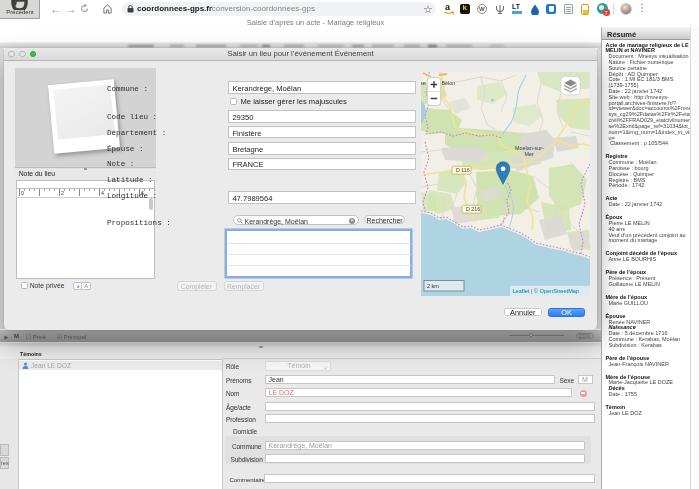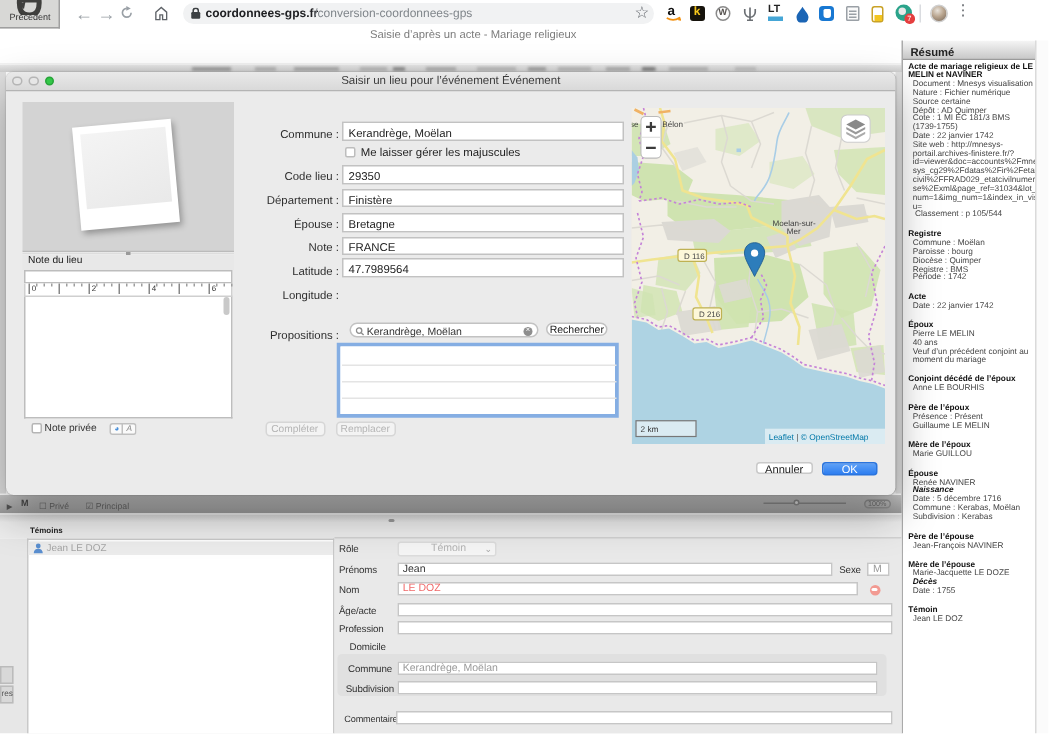--- a/index.html
+++ b/index.html
@@ -32,21 +32,21 @@
 #botarea{position:absolute;left:0;top:359px;width:601px;height:130px;background:#e7e7e7;}
 #witlist{position:absolute;left:18px;top:359px;width:205px;height:130px;background:#fff;border:1px solid #c9c9c9;border-bottom:none;}
 #formarea{position:absolute;left:223px;top:358px;width:378px;height:131px;background:#e9e9e9;border-top:1px solid #d2d2d2;}
 .flabel{position:absolute;font-size:6.5px;letter-spacing:-.1px;color:#333;}
 .finput{position:absolute;background:#fff;border:1px solid #c6c6c6;font-size:7px;color:#333;line-height:8px;padding:0 0 0 3px;}
 
 #dialog{position:absolute;left:4px;top:48px;width:593px;height:281.5px;background:#ebebeb;border-radius:5px;box-shadow:0 12px 28px rgba(0,0,0,.35),0 0 1px rgba(0,0,0,.4);}
 #dtitle{position:absolute;left:0;top:0;width:593px;height:12.5px;background:linear-gradient(#e9e9e9,#d9d9d9);border-bottom:1px solid #b4b4b4;border-radius:5px 5px 0 0;}
 #dtitle .t{position:absolute;left:0;top:1px;width:593px;text-align:center;font-size:7.7px;color:#3c3c3c;}
 .tl{position:absolute;top:3px;width:6.4px;height:6.4px;border-radius:50%;}
-.dlabel{position:absolute;font-size:7.6px;color:#2e2e2e;text-align:right;}
+.dlabel{position:absolute;font-size:7.6px;color:#2e2e2e;text-align:left;font-family:Liberation Mono, monospace;}
 .dinput{position:absolute;left:224.4px;width:187.5px;height:12.6px;background:#fff;border:1px solid #c2c2c2;font-size:7.6px;color:#1c1c1c;padding:1.8px 0 0 3px;}
 
 #photopanel{position:absolute;left:10.7px;top:19.7px;width:141.5px;height:99.5px;background:#d3d3d3;}
 #polaroid{position:absolute;left:36px;top:14px;width:66px;height:69px;background:#fff;transform:rotate(-5.2deg);box-shadow:1.5px 2.5px 4px rgba(0,0,0,.3);}
 #polaroid .inner{position:absolute;left:4.5px;top:5px;width:57px;height:50px;background:linear-gradient(160deg,#f4f4f4,#e9e9e9);}
 #noteshdr{position:absolute;left:10.7px;top:121.5px;width:141.5px;height:10px;background:#e8e8e8;font-size:6.8px;color:#222;padding-left:4px;}
 #notefield{position:absolute;left:11.6px;top:131.5px;width:139.5px;height:9px;background:#fff;border:1px solid #bdbdbd;}
 #ruler{position:absolute;left:11.6px;top:140.5px;width:139.5px;height:9.2px;background:#fff;border:1px solid #cfcfcf;border-top:none;}
 #notearea{position:absolute;left:11.6px;top:149.7px;width:139.5px;height:81.5px;background:#fff;border:1px solid #bdbdbd;border-top:none;}
 #notepriv{position:absolute;left:16.8px;top:233.8px;font-size:6.8px;color:#333;}
@@ -303,21 +303,21 @@
  <div class="abs" style="left:236.5px;top:49px;font-size:7.6px;color:#1c1c1c;">Me laisser gérer les majuscules</div>
  <div class="dlabel" style="left:103px;top:64.8px;width:119px;">Code lieu :</div>
  <div class="dinput" style="top:62px;">29350</div>
  <div class="dlabel" style="left:103px;top:80.7px;width:119px;">Département :</div>
  <div class="dinput" style="top:77.9px;">Finistère</div>
  <div class="dlabel" style="left:103px;top:96.9px;width:119px;">Épouse :</div>
  <div class="dinput" style="top:94.1px;">Bretagne</div>
  <div class="dlabel" style="left:103px;top:112.4px;width:119px;">Note :</div>
  <div class="dinput" style="top:109.6px;">FRANCE</div>
  <div class="dlabel" style="left:103px;top:128px;width:119px;">Latitude :</div>
- <div class="dinput" style="top:124px;">47.7989564</div>
+ <div class="dinput" style="top:143px;">47.7989564</div>
  <div class="dlabel" style="left:103px;top:143.8px;width:119px;">Longitude :</div>
  <div class="dlabel" style="left:103px;top:171px;width:119px;">Propositions :</div>
  <div id="searchpill">
    <svg style="position:absolute;left:3px;top:2px" width="6" height="6" viewBox="0 0 6 6">
           <circle cx="2.4" cy="2.4" r="1.8" fill="none" stroke="#8e8e8e" stroke-width="0.9"></circle>
           <line x1="3.8" y1="3.8" x2="5.4" y2="5.4" stroke="#8e8e8e" stroke-width="0.9"></line>
         </svg>
    <span style="position:absolute;left:11px;top:1.5px;font-size:7px;color:#333;">Kerandrège, Moëlan</span>
    <div style="position:absolute;right:2.5px;top:1.6px;width:6px;height:6px;border-radius:50%;background:#8e8e8e;">
           <span style="position:absolute;left:1.4px;top:-1.3px;font-size:5.5px;color:#fff;">×</span>

